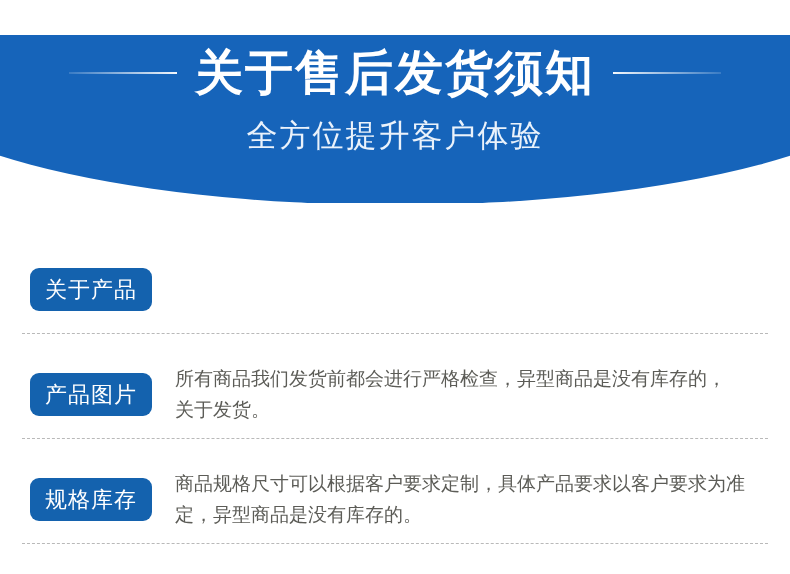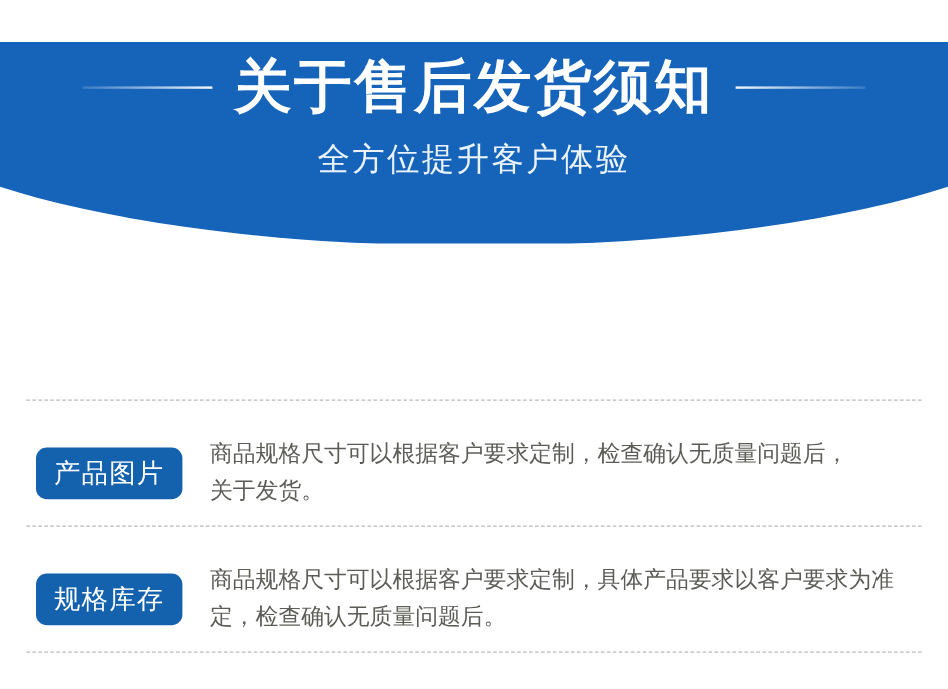--- a/index.html
+++ b/index.html
@@ -73,21 +73,21 @@
     line-height:1;
     white-space:nowrap;
   }
   .banner-subtitle {
     position:absolute;
     left:0;
     top:85px;
     width:790px;
     text-align:center;
     color:#eaf2fb;
-    font-size:27px;
+    font-size:31px;
     letter-spacing:2px;
     line-height:1;
     white-space:nowrap;
   }
 
   
   .rows {
     position:absolute;
     left:0;
     top:246px;
@@ -159,40 +159,41 @@
       </div>
 
       <div class="banner-subtitle">全方位提升客户体验</div>
     </div>
   </div>
 
   <div class="rows">
 
     <div class="row">
       <div class="row-body">
+        <div class="badge">关于产品</div>
       </div>
       <div class="divider"></div>
     </div>
 
     <div class="row">
       <div class="row-body">
         <div class="badge">产品图片</div>
         <div class="row-text">
-          <span class="line">商品规格尺寸可以根据客户要求定制，检查确认无质量问题后，</span>
+          <span class="line">所有商品我们发货前都会进行严格检查，异型商品是没有库存的，</span>
           <span class="line">关于发货。</span>
         </div>
       </div>
       <div class="divider"></div>
     </div>
 
     <div class="row">
       <div class="row-body">
         <div class="badge">规格库存</div>
         <div class="row-text">
           <span class="line">商品规格尺寸可以根据客户要求定制，具体产品要求以客户要求为准</span>
-          <span class="line">定，检查确认无质量问题后。</span>
+          <span class="line">定，异型商品是没有库存的。</span>
         </div>
       </div>
       <div class="divider"></div>
     </div>
 
   </div>
 </div>
 
 </body></html>

